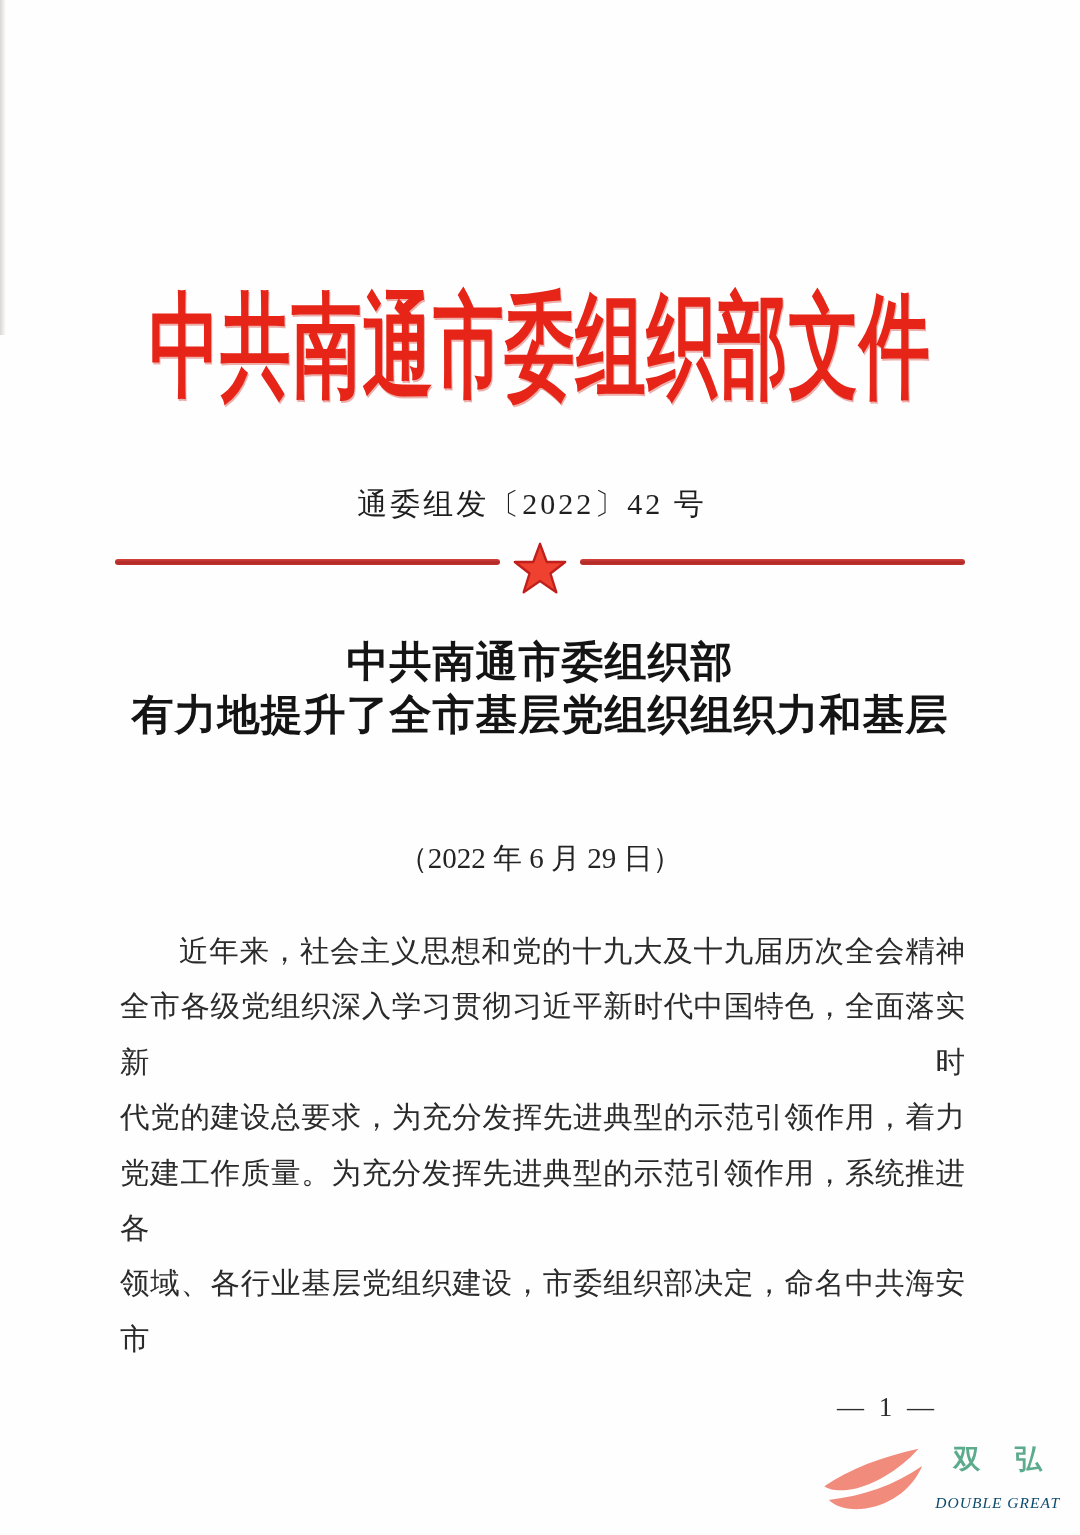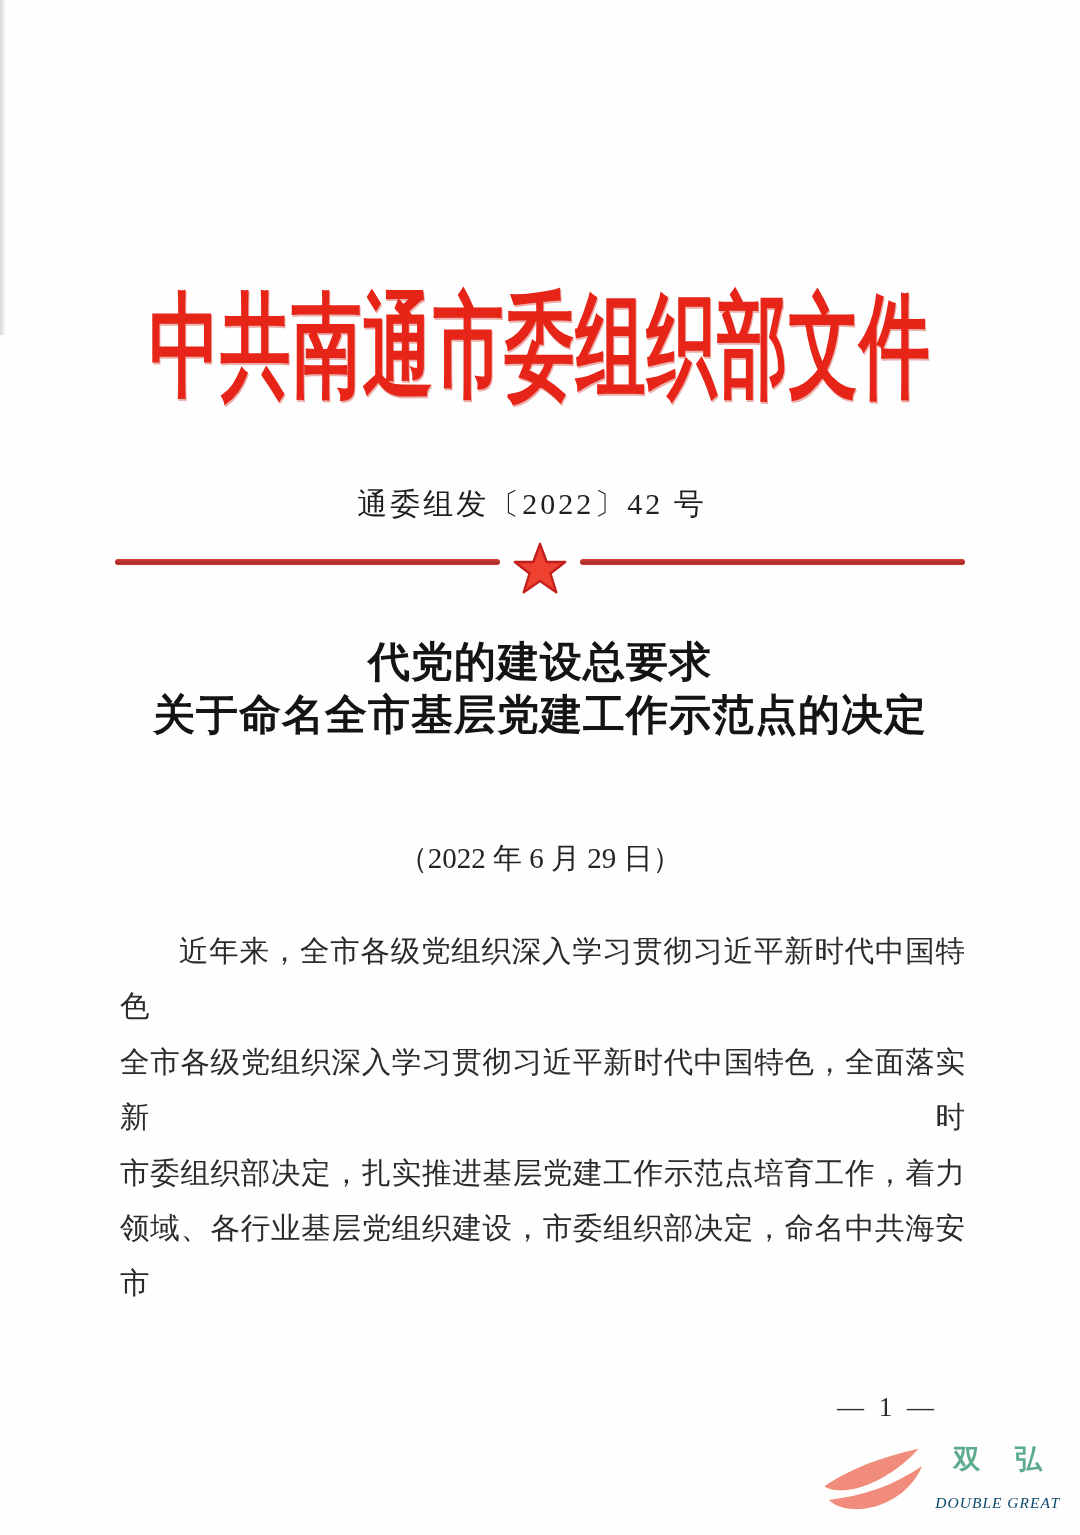--- a/index.html
+++ b/index.html
@@ -163,30 +163,31 @@
     <div class="rule"></div>
     <div class="star-wrap">
       <svg viewBox="0 0 60 60" width="56" height="56">
         <polygon points="30,3 37.2,22.5 57,22.5 41.2,34.8 47.5,55 30,42.8 12.5,55 18.8,34.8 3,22.5 22.8,22.5" fill="#ef4130" stroke="#c01f1c" stroke-width="2.5" stroke-linejoin="round"></polygon>
       </svg>
     </div>
     <div class="rule"></div>
   </div>
 
   <div class="doc-title">
-    <div>代党的建设总要求</div>
-    <div>关于命名全市基层党建工作示范点的决定</div>
+    <div>中共南通市委组织部</div>
+    <div>有力地提升了全市基层党组织组织力和基层</div>
   </div>
 
   <div class="doc-date">（2022 年 6 月 29 日）</div>
 
   <div class="body-text">
-    <div class="bline just ind">近年来，全市各级党组织深入学习贯彻习近平新时代中国特色</div>
+    <div class="bline just ind">近年来，社会主义思想和党的十九大及十九届历次全会精神</div>
     <div class="bline just">全市各级党组织深入学习贯彻习近平新时代中国特色，全面落实新时</div>
-    <div class="bline just">市委组织部决定，扎实推进基层党建工作示范点培育工作，着力</div>
+    <div class="bline just">代党的建设总要求，为充分发挥先进典型的示范引领作用，着力</div>
+    <div class="bline just">党建工作质量。为充分发挥先进典型的示范引领作用，系统推进各</div>
     <div class="bline just">领域、各行业基层党组织建设，市委组织部决定，命名中共海安市</div>
 
   </div>
 
   <div class="page-number">— 1 —</div>
 
   <div class="watermark">
     <div class="swoosh">
       <svg viewBox="0 0 120 70" width="110" height="64">
         <path d="M10,44 C38,25 72,12 113,3 C92,27 62,43 42,47 C27,50 15,48 10,44 Z" fill="#f18b7b"></path>

